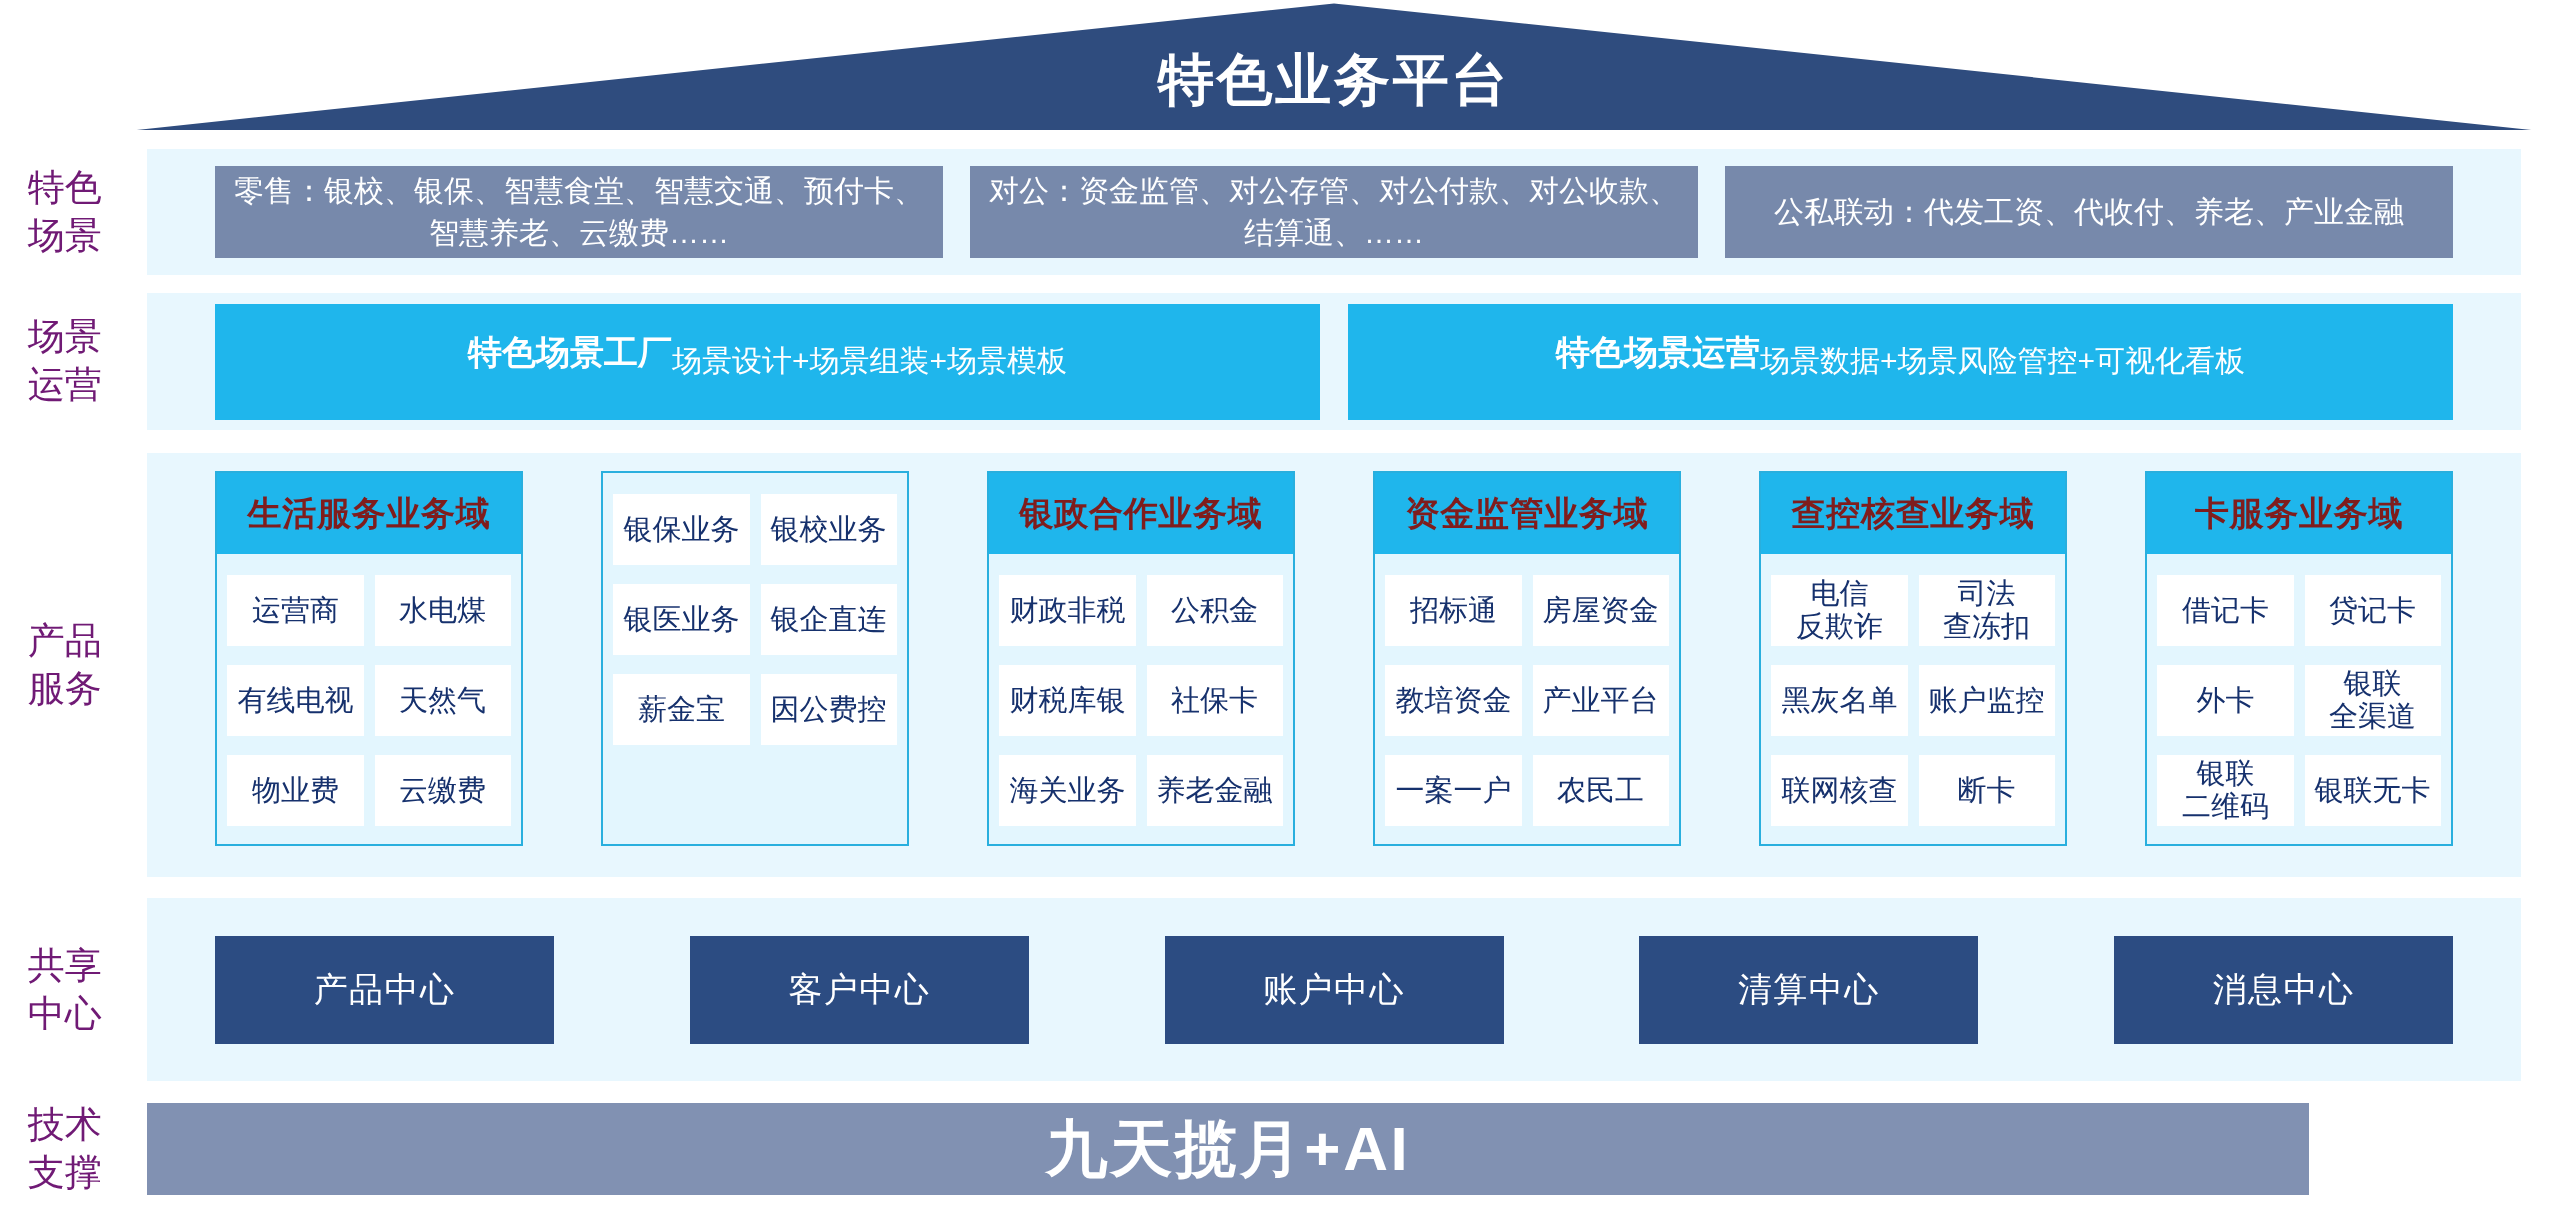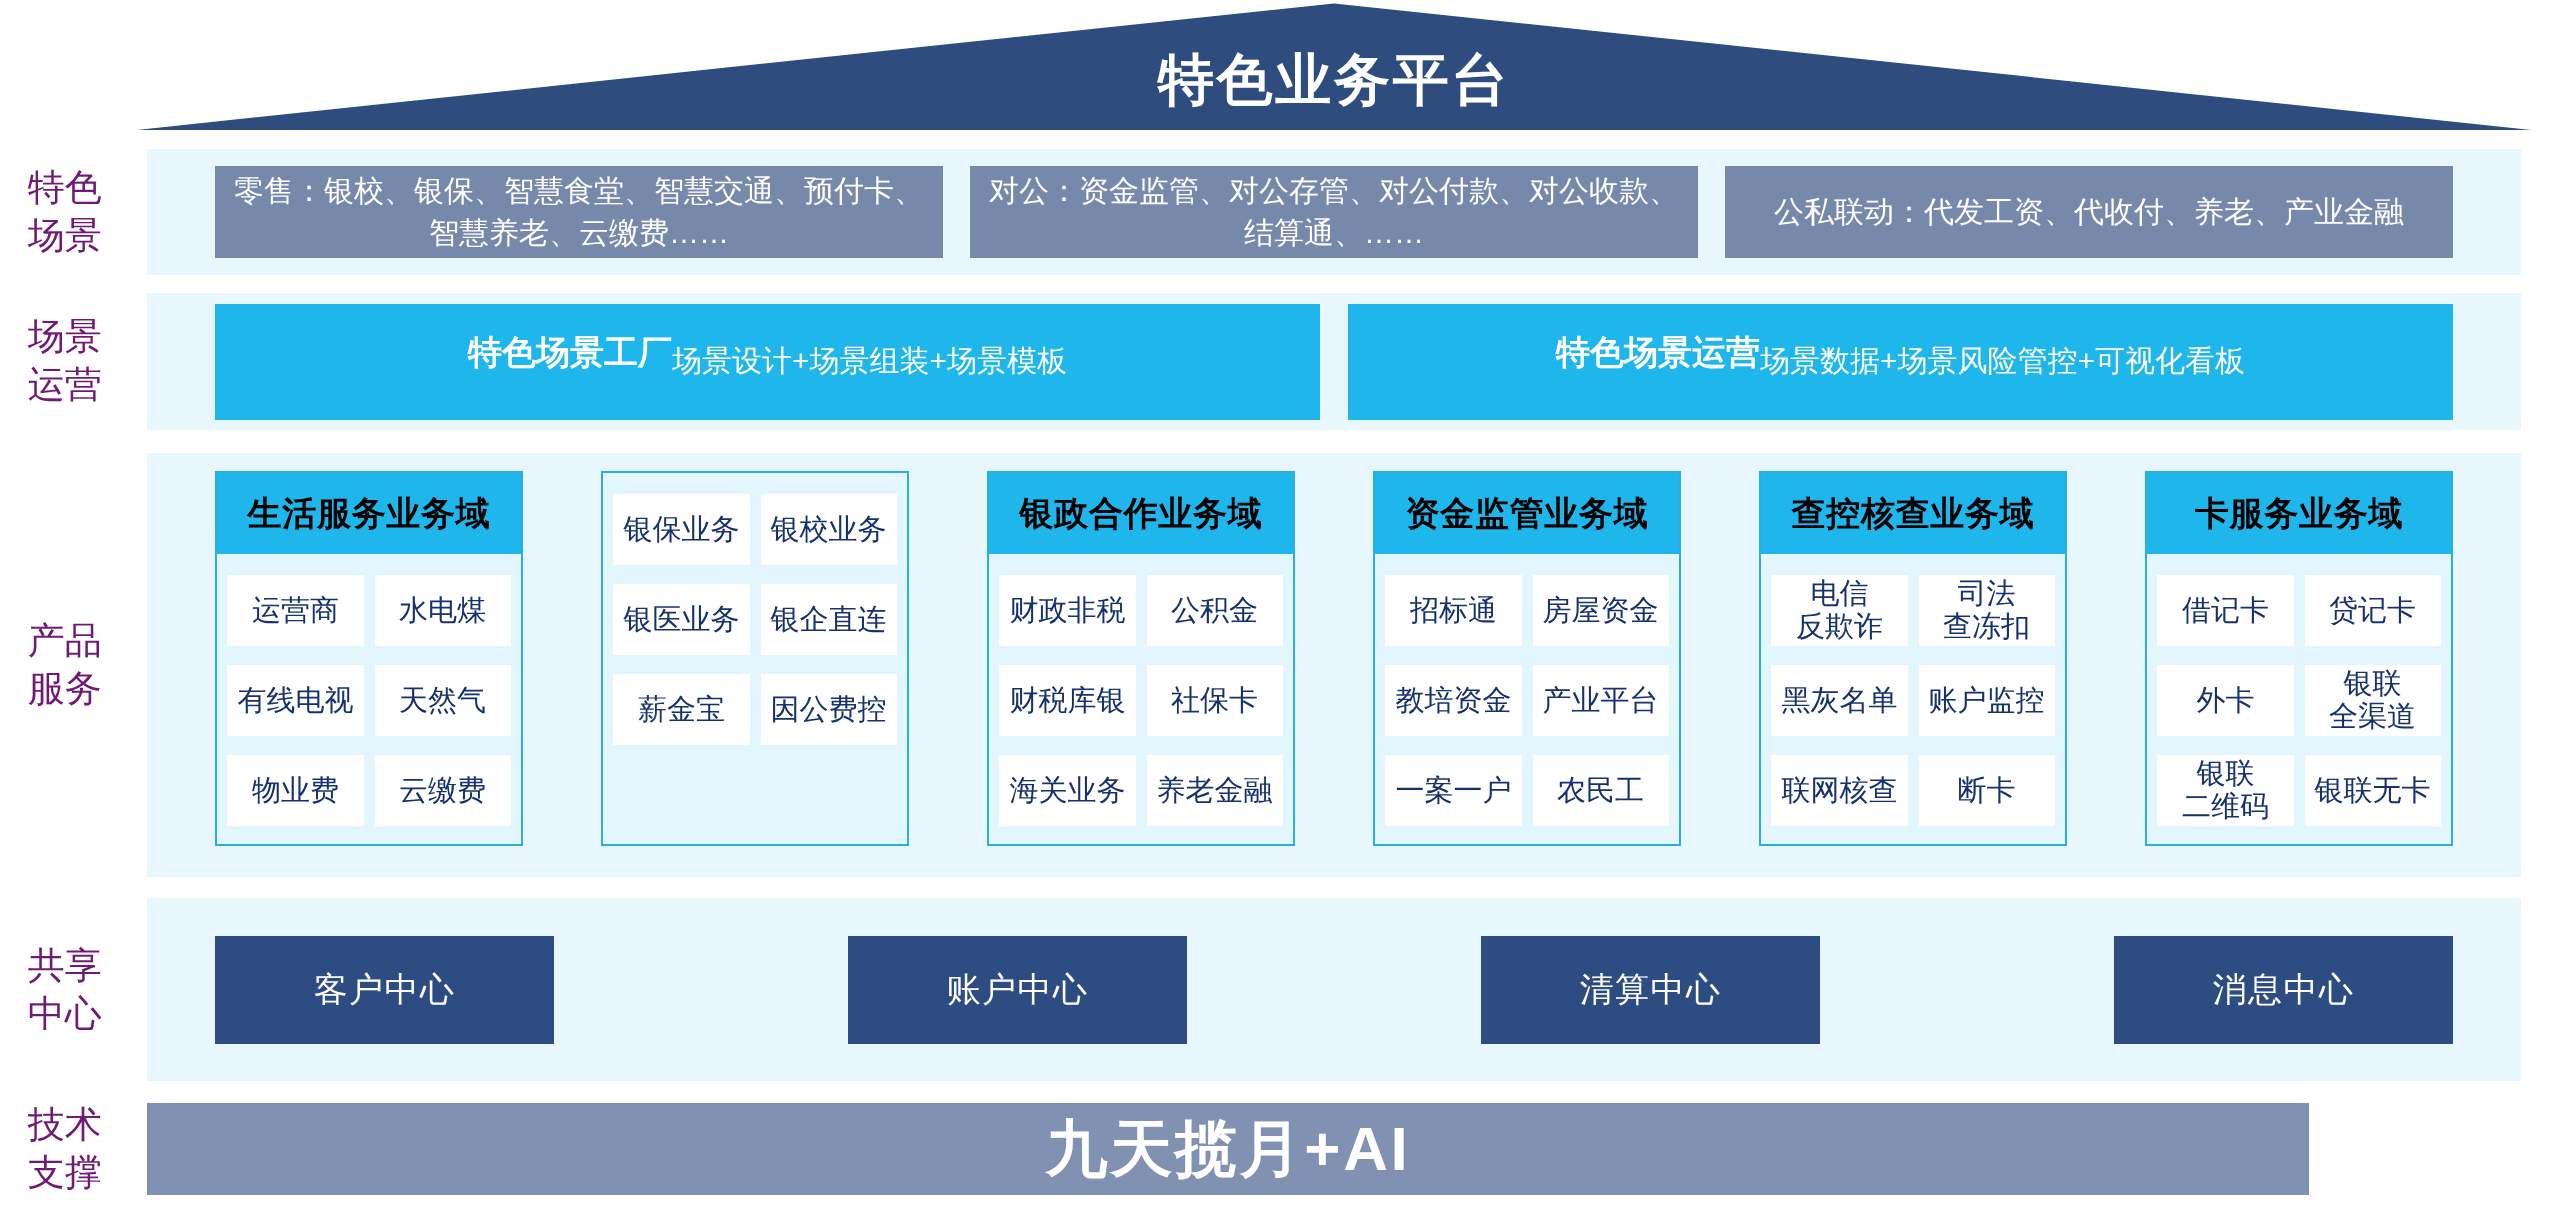--- a/index.html
+++ b/index.html
@@ -53,21 +53,21 @@
   #band-products .band-inner{align-items:flex-start;top:18px;}
   .prod-col{
     width:308px;height:375px;box-sizing:border-box;
     border:2.1px solid var(--panel-border);
     background:var(--panel);
     display:flex;flex-direction:column;
   }
   .prod-head{
     height:81px;flex:0 0 81px;background:var(--cyan);
     display:flex;align-items:center;justify-content:center;
-    color:#000000;font-weight:bold;font-size:34px;letter-spacing:0.7px;
+    color:#7f1d1d;font-weight:bold;font-size:34px;letter-spacing:0.7px;
   }
   .prod-body{
     flex:1;display:grid;grid-template-columns:1fr 1fr;
     grid-auto-rows:71px;column-gap:11px;row-gap:19px;
     padding:20.5px 10.3px;box-sizing:border-box;align-content:start;
   }
   .prod-cell{
     background:#fff;display:flex;align-items:center;justify-content:center;
     color:var(--cell-text);font-size:29px;line-height:33px;text-align:center;white-space:pre-line;
   }
@@ -205,20 +205,21 @@
 二维码</div>
           <div class="prod-cell">银联无卡</div>
         </div>
       </div>
 
     </div>
   </div>
 
   <div class="band" id="band-shared">
     <div class="band-inner">
+      <div class="center-box">产品中心</div>
       <div class="center-box">客户中心</div>
       <div class="center-box">账户中心</div>
       <div class="center-box">清算中心</div>
       <div class="center-box">消息中心</div>
     </div>
   </div>
 
   <div id="tech-bar">九天揽月+AI</div>
 
 </div>

